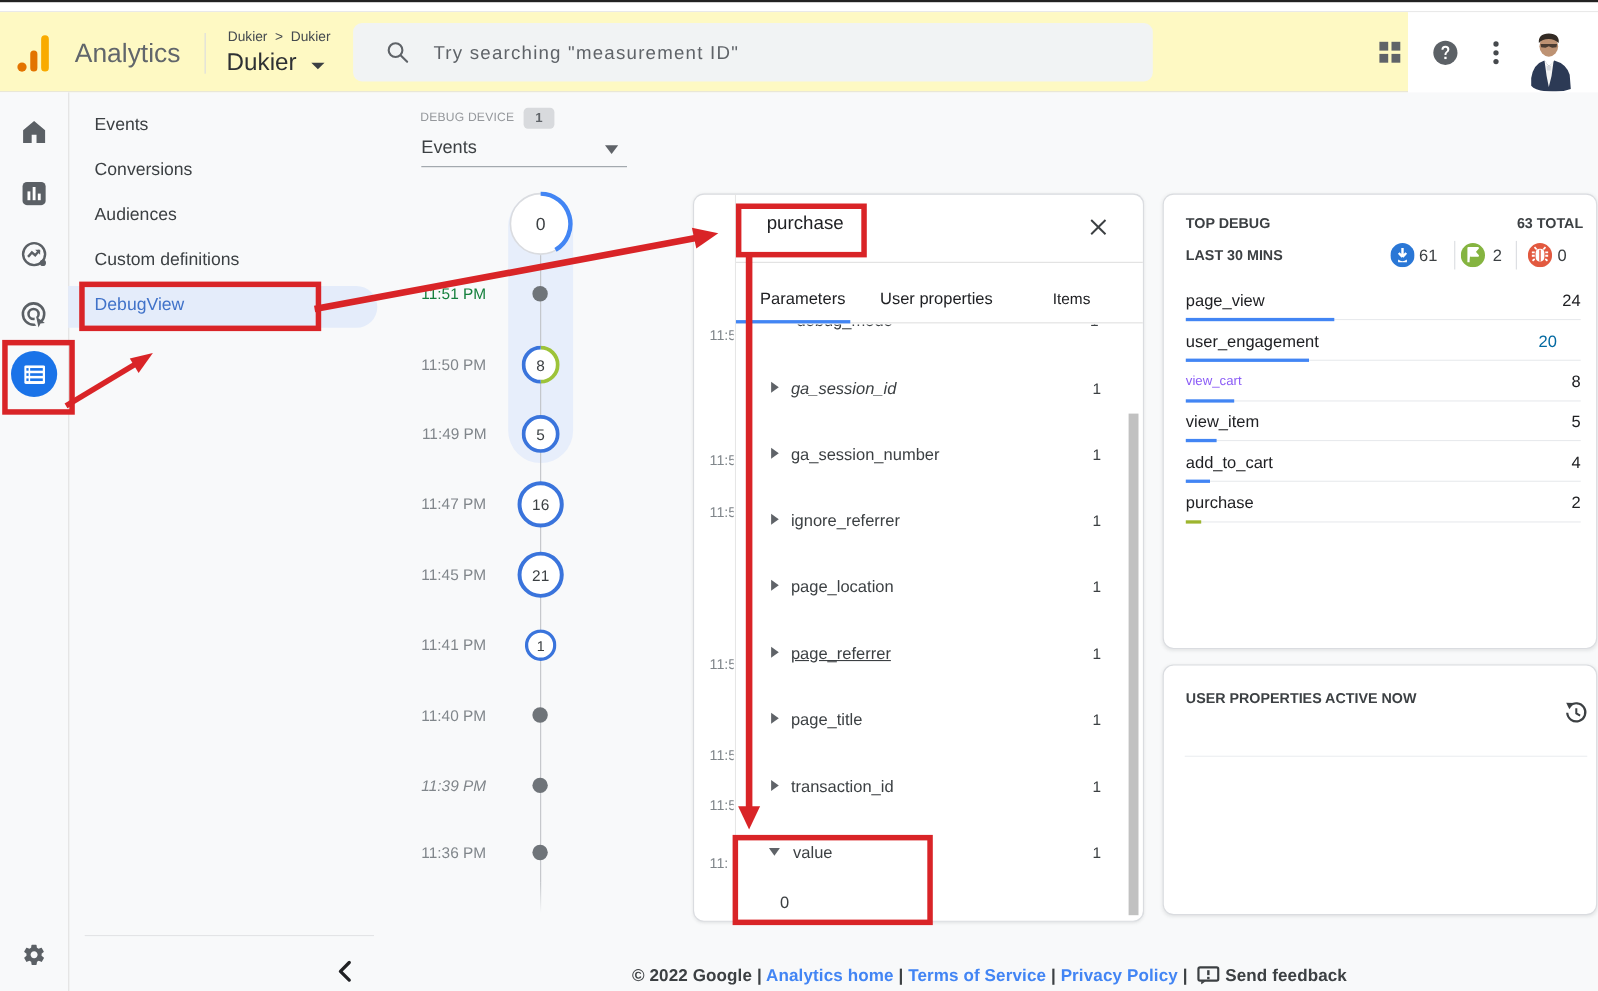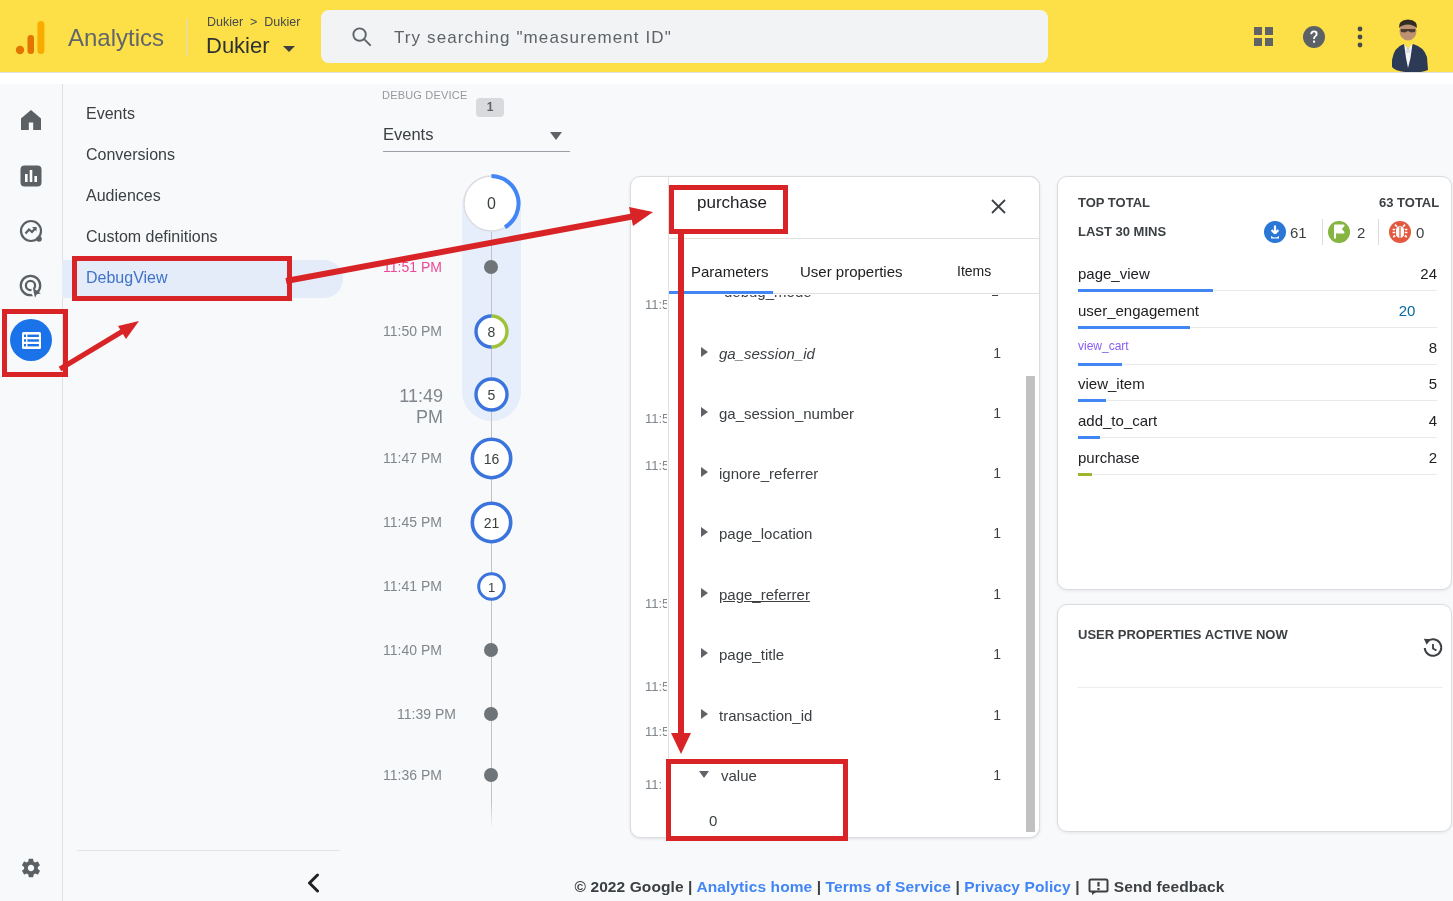--- a/index.html
+++ b/index.html
@@ -7,21 +7,21 @@
        font-family:"Liberation Sans",sans-serif;-webkit-font-smoothing:antialiased;}
   .abs{position:absolute;}
 </style>
 </head>
 <body>
 <div id="app">
 
   <div class="abs" style="left:0;top:0;width:1453px;height:2px;background:#222;"></div>
   <div class="abs" style="left:0;top:10px;width:1453px;height:1px;background:#e9e9e9;"></div>
 
-  <div class="abs" id="header" style="left:0;top:0;width:1453px;height:72px;background:#fde047;border-bottom:1px solid #e0e0e0;">
+  <div class="abs" id="header" style="left:0;top:11px;width:1280px;height:72px;background:#fef9c3;border-bottom:1px solid #e0e0e0;">
 
     <svg class="abs" style="left:14px;top:19px;" width="34" height="36" viewBox="0 0 34 36">
       <circle cx="6" cy="31" r="4.2" fill="#e37400"></circle>
       <rect x="13.5" y="16" width="6.5" height="19" rx="3.2" fill="#e37400"></rect>
       <rect x="23.4" y="2" width="7" height="33" rx="3.5" fill="#f9ab00"></rect>
     </svg>
     <div class="abs" style="left:68px;top:24px;font-size:24px;color:#61666b;letter-spacing:0px;">Analytics</div>
     <div class="abs" style="left:186px;top:19px;width:1px;height:37px;background:#dadce0;"></div>
     <div class="abs" style="left:207px;top:15px;font-size:12.5px;color:#454a4f;">Dukier &nbsp;&gt;&nbsp; Dukier</div>
     <div class="abs" style="left:206px;top:33px;font-size:22px;color:#2e3134;">Dukier</div>
@@ -106,45 +106,45 @@
   <div class="abs" style="left:86px;top:146px;font-size:16px;color:#3c4043;">Conversions</div>
   <div class="abs" style="left:86px;top:187px;font-size:16px;color:#3c4043;">Audiences</div>
   <div class="abs" style="left:86px;top:228px;font-size:16px;color:#3c4043;">Custom definitions</div>
   <div class="abs" style="left:62px;top:260px;width:281px;height:38px;background:#e4ecfa;border-radius:0 19px 19px 0;"></div>
   <div class="abs" style="left:86px;top:269px;font-size:16px;color:#4072c9;">DebugView</div>
   <div class="abs" style="left:77px;top:850px;width:263px;height:1px;background:#e3e4e6;"></div>
   <svg class="abs" style="left:306px;top:873px;" width="14" height="20" viewBox="0 0 14 20">
       <path d="M11.5 2 L3.5 10 L11.5 18" fill="none" stroke="#202124" stroke-width="3" stroke-linecap="round" stroke-linejoin="round"></path>
     </svg>
 
-  <div class="abs" style="left:382px;top:89px;font-size:11px;color:#95989c;letter-spacing:0.2px;">DEBUG DEVICE</div>
+  <div class="abs" style="left:382px;top:101px;font-size:11px;color:#95989c;letter-spacing:0.2px;">DEBUG DEVICE</div>
   <div class="abs" style="left:476px;top:98px;width:28px;height:19px;background:#d8dadd;border-radius:4px;text-align:center;font-size:12px;font-weight:bold;color:#5f6368;line-height:19px;">1</div>
   <div class="abs" style="left:383px;top:125px;font-size:16.5px;color:#3c4043;">Events</div>
   <div class="abs" style="left:550px;top:132px;width:0;height:0;border-left:6.5px solid transparent;border-right:6.5px solid transparent;border-top:8px solid #5f6368;"></div>
   <div class="abs" style="left:383px;top:151px;width:187px;height:1px;background:#9aa0a6;"></div>
 
   <div class="abs" style="left:462px;top:176px;width:59px;height:245px;background:#e7eefb;border-radius:30px;"></div>
 
   <div class="abs" style="left:491px;top:232px;width:1px;height:570px;background:#c0c3c7;"></div>
   <div class="abs" style="left:491px;top:802px;width:1px;height:28px;background:linear-gradient(#c0c3c7,rgba(192,195,199,0));"></div>
 
   <svg class="abs" style="left:462px;top:174px;" width="59" height="59" viewBox="0 0 59 59">
     <circle cx="29.5" cy="29.5" r="27.5" fill="#fff" stroke="#dadce0" stroke-width="1.5"></circle>
     <path d="M 29.5 2 A 27.5 27.5 0 0 1 43 53.2" fill="none" stroke="#4285f4" stroke-width="4"></path>
     <text x="29.5" y="35" text-anchor="middle" font-size="16" fill="#3c4043" font-family="Liberation Sans,sans-serif">0</text>
   </svg>
 
-  <div class="abs" style="left:383px;top:259px;width:60px;text-align:left;font-size:14px;color:#ec4899;">11:51 PM</div>
+  <div class="abs" style="left:383px;top:259px;width:60px;text-align:left;font-size:14px;color:#15803d;">11:51 PM</div>
   <div class="abs" style="left:383px;top:323px;width:60px;text-align:left;font-size:14px;color:#80868b;">11:50 PM</div>
-  <div class="abs" style="left:383px;top:386px;width:60px;text-align:right;font-size:18px;color:#80868b;">11:49 PM</div>
+  <div class="abs" style="left:383px;top:386px;width:60px;text-align:center;font-size:14px;color:#80868b;">11:49 PM</div>
   <div class="abs" style="left:383px;top:450px;width:60px;text-align:left;font-size:14px;color:#80868b;">11:47 PM</div>
   <div class="abs" style="left:383px;top:514px;width:60px;text-align:left;font-size:14px;color:#80868b;">11:45 PM</div>
   <div class="abs" style="left:383px;top:578px;width:60px;text-align:left;font-size:14px;color:#80868b;">11:41 PM</div>
   <div class="abs" style="left:383px;top:642px;width:60px;text-align:left;font-size:14px;color:#80868b;">11:40 PM</div>
-  <div class="abs" style="left:397px;top:706px;width:60px;text-align:left;font-size:14px;color:#80868b;">11:39 PM</div>
+  <div class="abs" style="left:383px;top:706px;width:60px;text-align:left;font-size:14px;color:#80868b;font-style:italic;">11:39 PM</div>
   <div class="abs" style="left:383px;top:767px;width:60px;text-align:left;font-size:14px;color:#80868b;">11:36 PM</div>
 
   <div class="abs" style="left:484px;top:260px;width:14px;height:14px;border-radius:50%;background:#6f7479;"></div>
   <div class="abs" style="left:484px;top:643px;width:14px;height:14px;border-radius:50%;background:#6f7479;"></div>
   <div class="abs" style="left:484px;top:707px;width:14px;height:14px;border-radius:50%;background:#6f7479;"></div>
   <div class="abs" style="left:484px;top:768px;width:14px;height:14px;border-radius:50%;background:#6f7479;"></div>
 
   <svg class="abs" style="left:474px;top:314px;" width="35" height="35" viewBox="0 0 35 35">
     <circle cx="17.5" cy="17.5" r="15.5" fill="#fff"></circle>
     <path d="M 17.5 2 A 15.5 15.5 0 0 1 17.5 33" fill="none" stroke="#9dc339" stroke-width="3.4"></path>
@@ -220,21 +220,21 @@
     <div class="abs" style="left:300px;top:530px;width:32px;text-align:right;font-size:14px;color:#3c4043;">1</div>
     <div class="abs" style="left:30px;top:594px;width:0;height:0;border-left:5px solid transparent;border-right:5px solid transparent;border-top:7px solid #5f6368;"></div>
     <div class="abs" style="left:52px;top:590px;font-size:15px;color:#3c4043;">value</div>
     <div class="abs" style="left:300px;top:590px;width:32px;text-align:right;font-size:14px;color:#3c4043;">1</div>
     <div class="abs" style="left:40px;top:635px;font-size:15px;color:#3c4043;">0</div>
 
     <div class="abs" style="left:357px;top:199px;width:9px;height:456px;background:#c1c1c1;"></div>
   </div>
 
   <div class="abs" style="left:1057px;top:176px;width:393px;height:412px;background:#fff;border:1px solid #dadce0;border-radius:10px;box-shadow:0 1px 3px rgba(60,64,67,0.10);"></div>
-  <div class="abs" style="left:1078px;top:195px;font-size:13px;font-weight:bold;color:#3c4043;">TOP TOTAL</div>
+  <div class="abs" style="left:1078px;top:195px;font-size:13px;font-weight:bold;color:#3c4043;">TOP DEBUG</div>
   <div class="abs" style="left:1379px;top:195px;font-size:13px;font-weight:bold;color:#3c4043;">63 TOTAL</div>
   <div class="abs" style="left:1078px;top:224px;font-size:13px;font-weight:bold;color:#3c4043;">LAST 30 MINS</div>
   <svg class="abs" style="left:1264px;top:221px;" width="22" height="22" viewBox="0 0 22 22">
     <circle cx="11" cy="11" r="11" fill="#2a77d6"></circle>
     <path d="M11 4.5 L11 12 M11 12.5 L7.6 9 M11 12.5 L14.4 9" stroke="#fff" stroke-width="2.2" fill="none"></path>
     <path d="M7 15 Q11 18 15 15 L15 17.5 L7 17.5 Z" fill="#fff"></path>
   </svg>
   <div class="abs" style="left:1290px;top:224px;font-size:15px;color:#3c4043;">61</div>
   <div class="abs" style="left:1322px;top:219px;width:1px;height:26px;background:#dadce0;"></div>
   <svg class="abs" style="left:1328px;top:221px;" width="22" height="22" viewBox="0 0 22 22">

